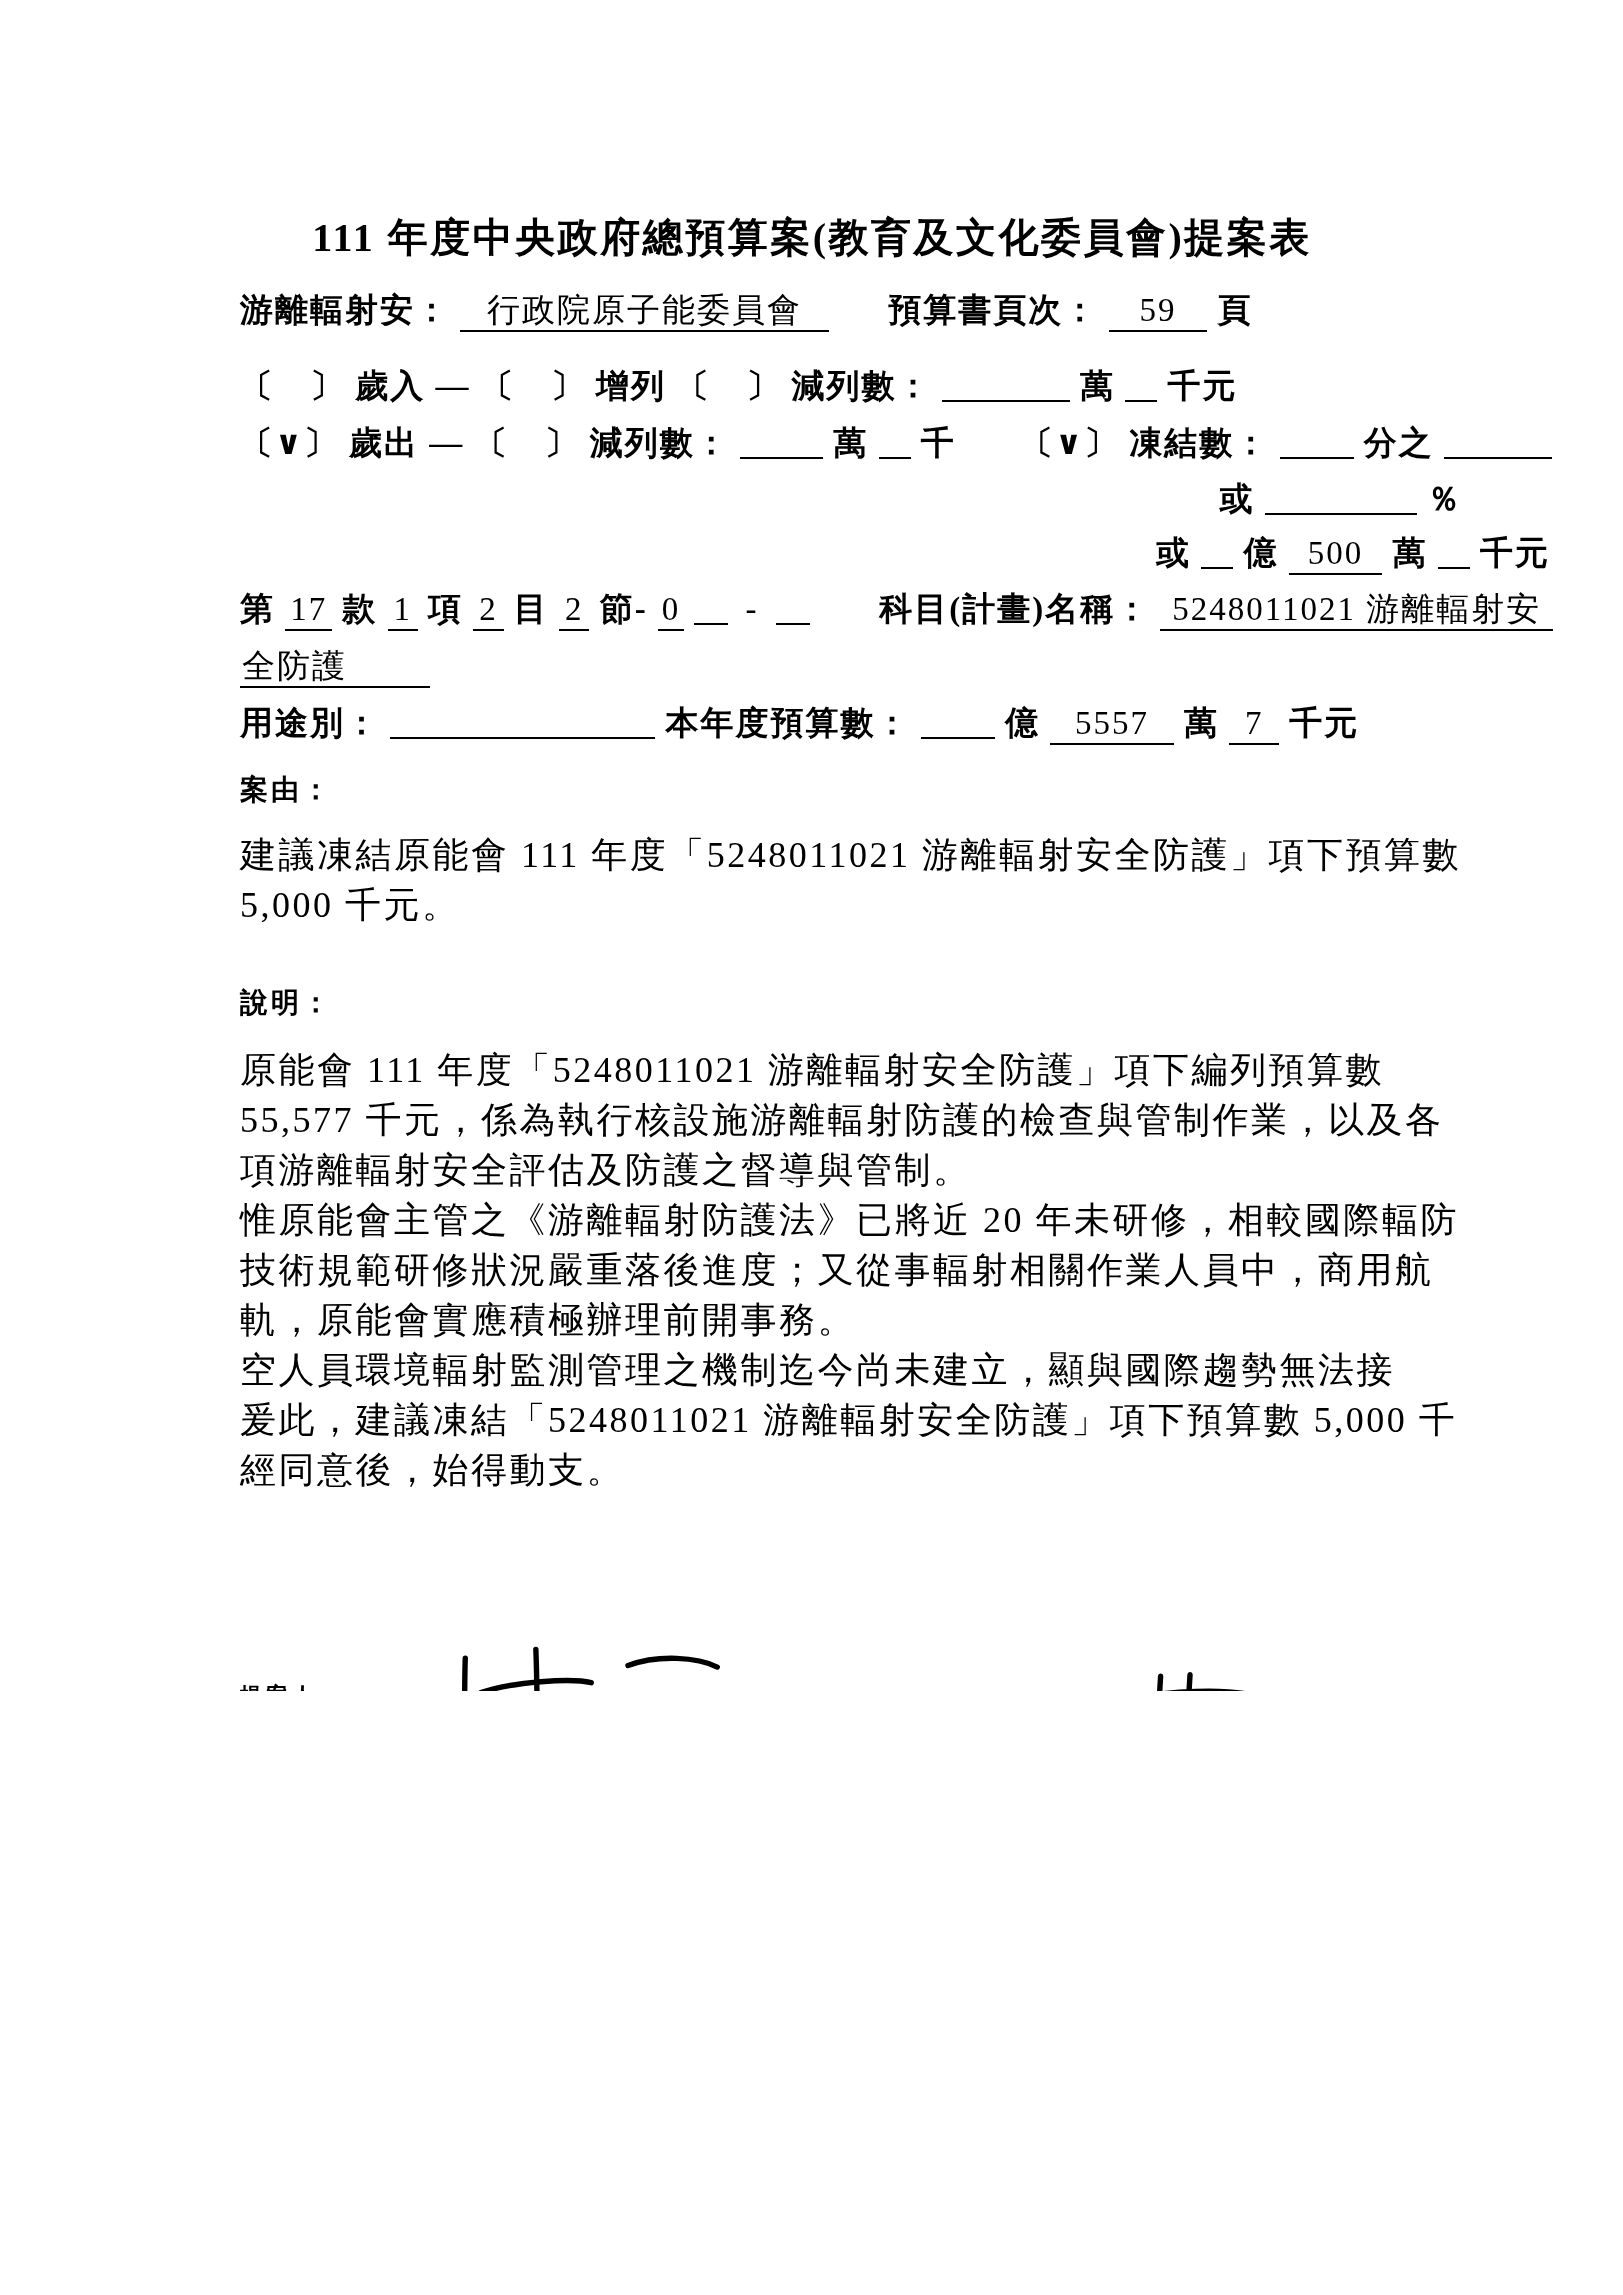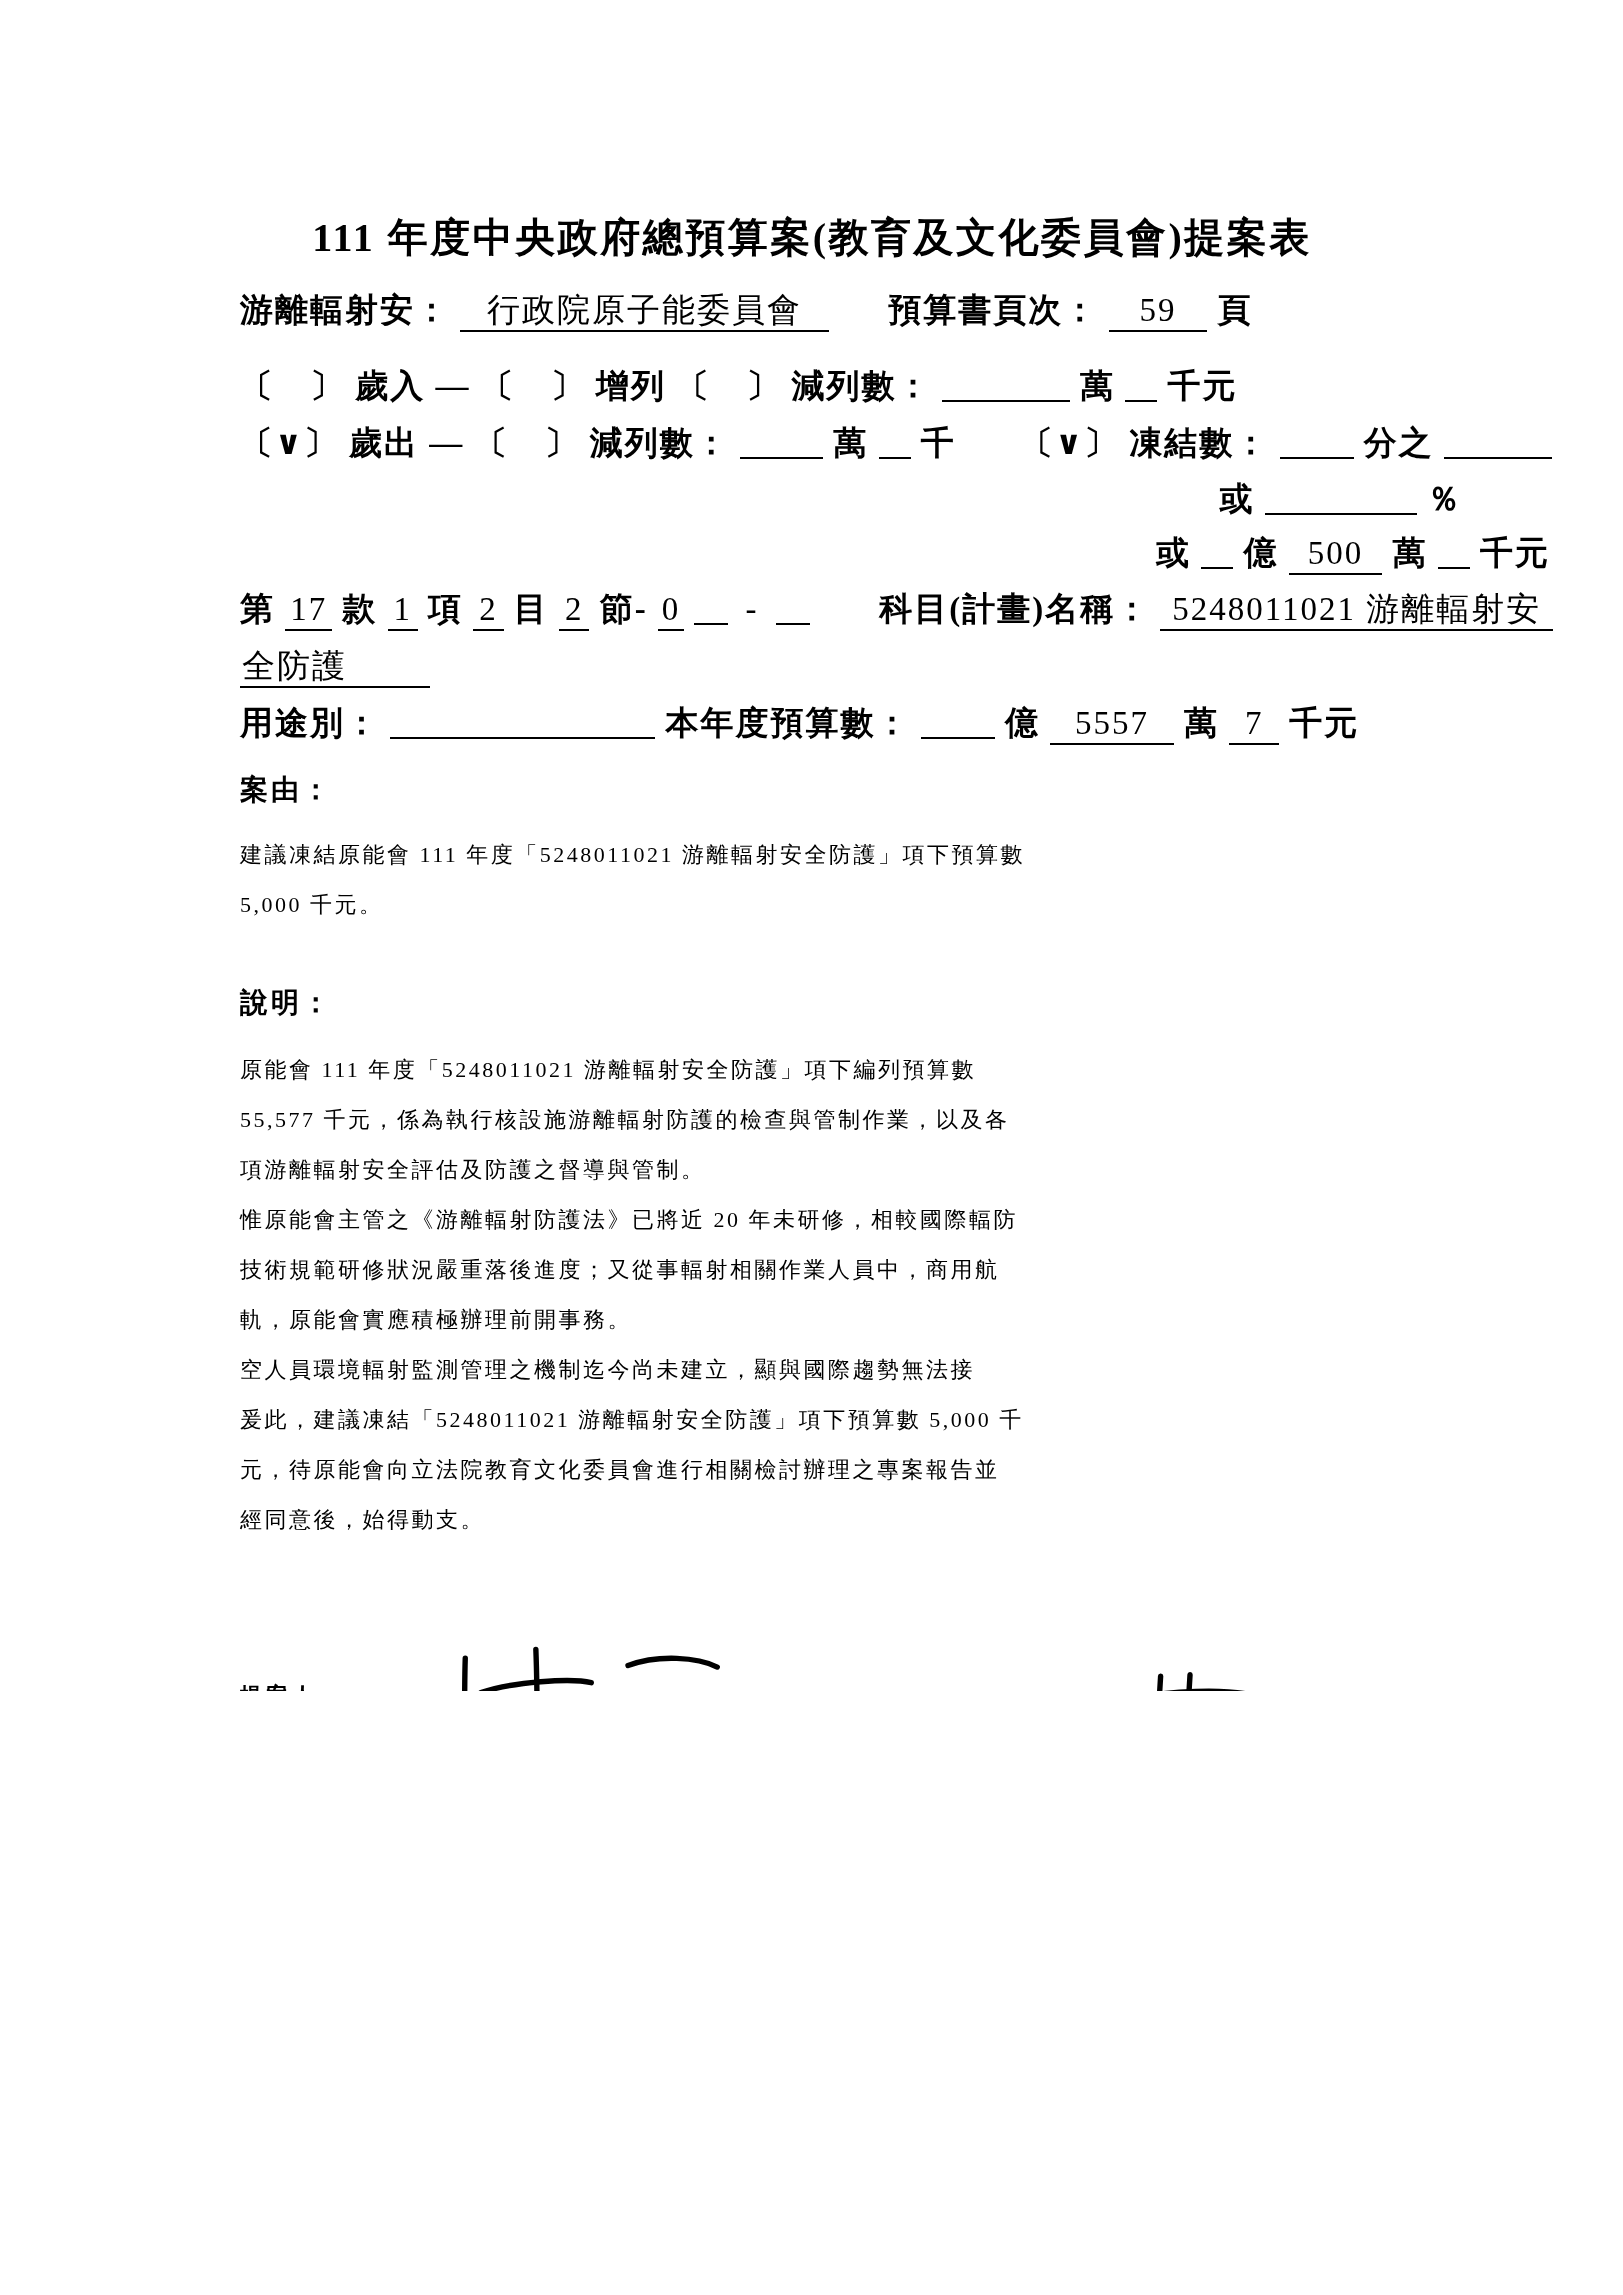--- a/index.html
+++ b/index.html
@@ -11,21 +11,21 @@
   .line{position:absolute;left:240px;white-space:nowrap;font-size:33px;letter-spacing:2px;line-height:1;}
   .b{font-weight:700;}
   .title{
     position:absolute;top:210px;left:0;width:1624px;text-align:center;
     font-size:40px;font-weight:700;letter-spacing:2.5px;
   }
   .blank{display:inline-block;border-bottom:2.9px solid #000;height:30px;vertical-align:-4.9px;}
   .filled{display:inline-block;border-bottom:2.9px solid #000;padding:0 7.8px 2.9px 7.8px;text-align:center;vertical-align:baseline;}
   .gap{display:inline-block;}
   .heading{font-size:28px;font-weight:700;letter-spacing:2.9px;}
-  .para{position:absolute;left:240px;font-size:22px;letter-spacing:2.5px;line-height:50px;white-space:nowrap;}
+  .para{position:absolute;left:240px;font-size:36px;letter-spacing:2.5px;line-height:50px;white-space:nowrap;}
   .sig-label{font-size:22px;font-weight:700;letter-spacing:3.9px;}
   .sig{position:absolute;}
   .sig path{fill:none;stroke:#000;stroke-linecap:round;stroke-linejoin:round;}
 </style>
 </head>
 <body>
 
 <div id="doc">
 
   <div class="title">111 年度中央政府總預算案(教育及文化委員會)提案表</div>
@@ -131,21 +131,20 @@
   <div class="line heading" style="top:989px">說明：</div>
   <div class="para" style="top:1045px">
     <div>原能會 111 年度「5248011021 游離輻射安全防護」項下編列預算數</div>
     <div>55,577 千元，係為執行核設施游離輻射防護的檢查與管制作業，以及各</div>
     <div>項游離輻射安全評估及防護之督導與管制。</div>
     <div>惟原能會主管之《游離輻射防護法》已將近 20 年未研修，相較國際輻防</div>
     <div>技術規範研修狀況嚴重落後進度；又從事輻射相關作業人員中，商用航</div>
     <div>軌，原能會實應積極辦理前開事務。</div>
     <div>空人員環境輻射監測管理之機制迄今尚未建立，顯與國際趨勢無法接</div>
     <div>爰此，建議凍結「5248011021 游離輻射安全防護」項下預算數 5,000 千</div>
-    <div>元，待原能會向立法院教育文化委員會進行相關檢討辦理之專案報告並</div>
     <div>經同意後，始得動支。</div>
   </div>
 
   <div class="line sig-label" style="top:1685px">提案人：</div>
   <svg class="sig" style="left:422px;top:1619px" width="314" height="353" viewBox="0 0 640 720" role="img" aria-label="陳秀寶">
     <g stroke-width="11">
       <path d="M88,80 C84,200 92,360 76,490"></path>
       <path d="M120,150 C185,128 305,120 345,130"></path>
       <path d="M232,62 C238,210 232,390 242,565 C245,615 252,645 264,665"></path>
       <path d="M152,220 C218,198 308,204 310,250 C312,296 216,306 168,292 C150,286 148,244 152,220"></path>

